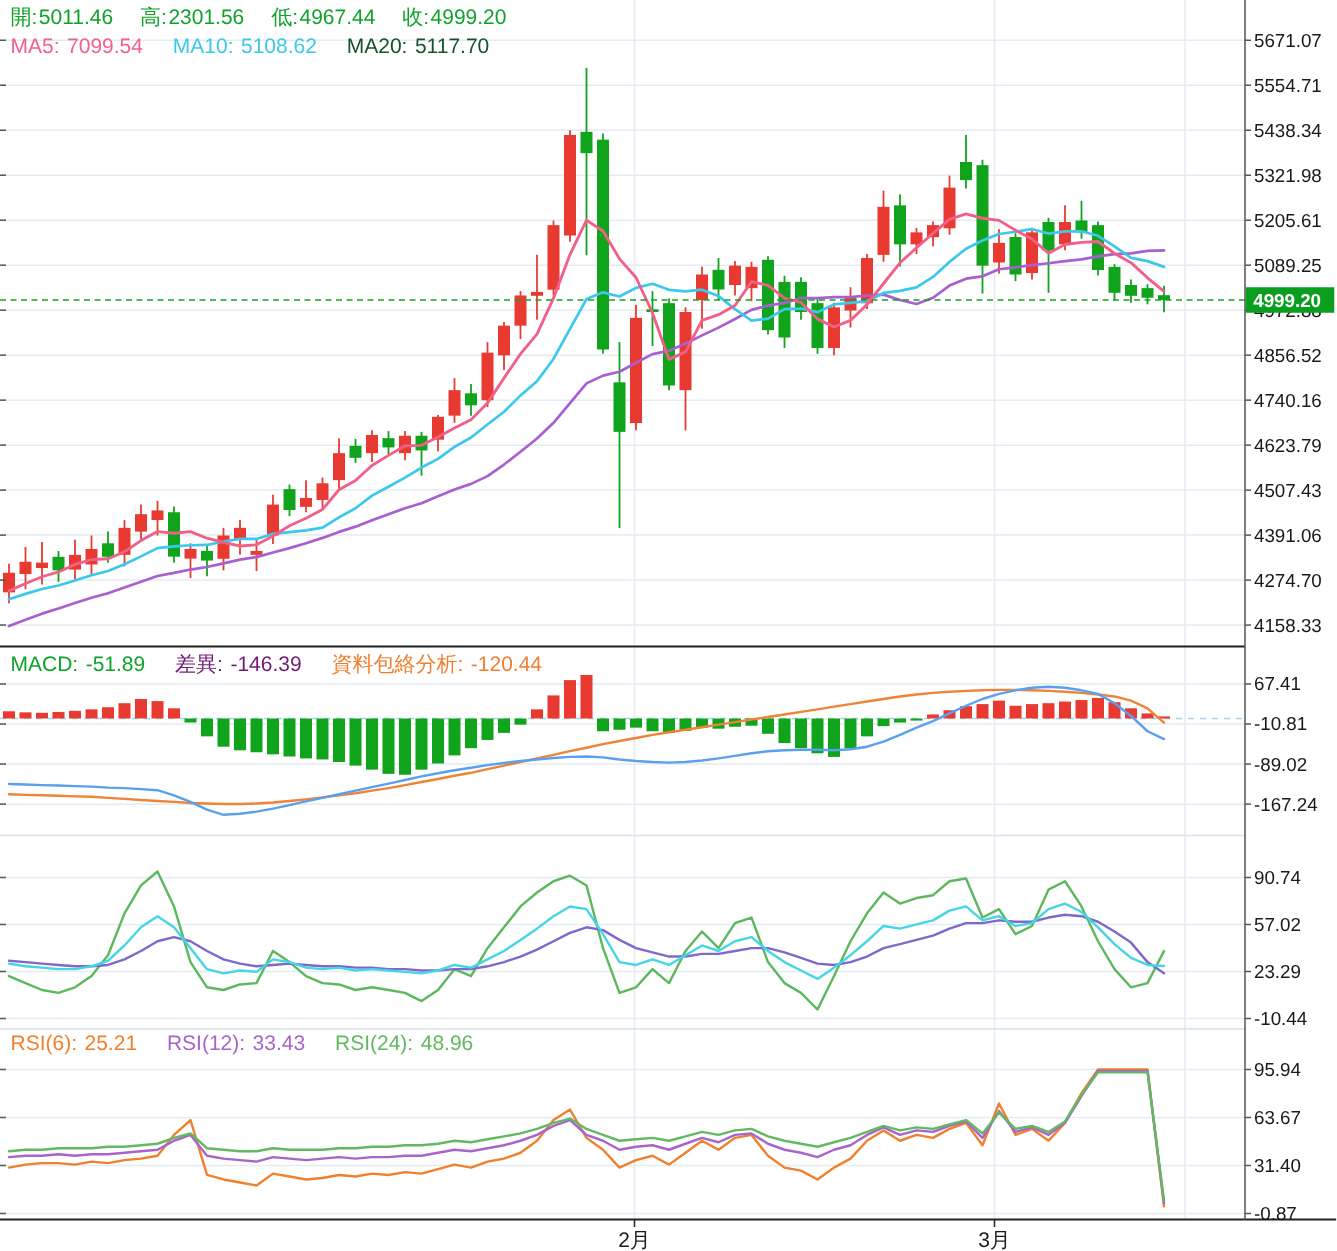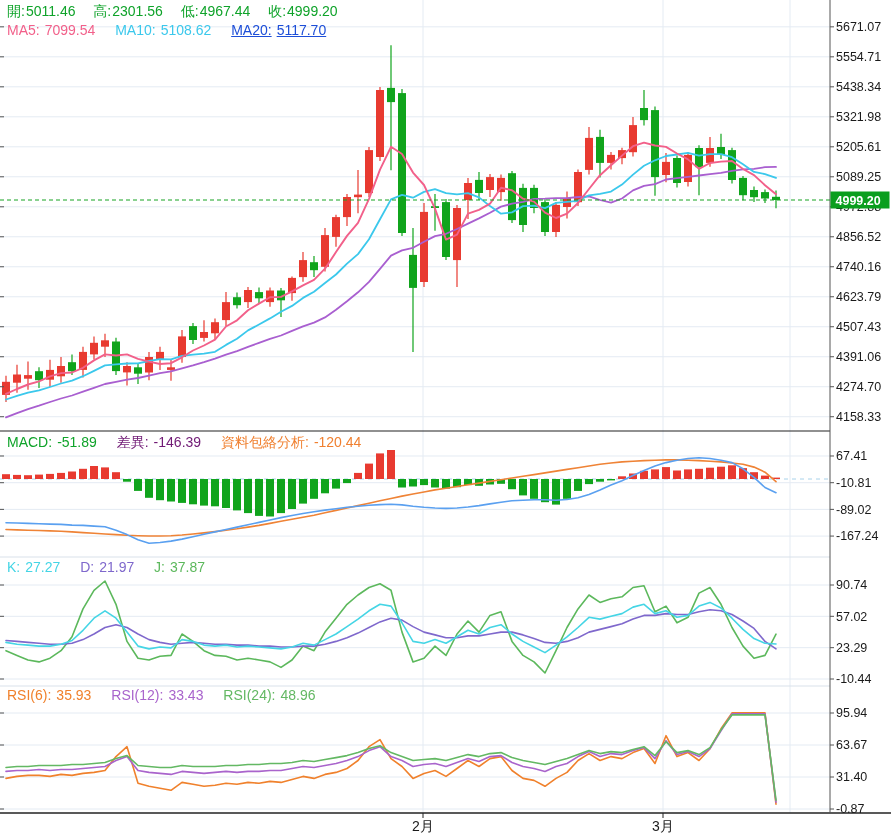--- a/index.html
+++ b/index.html
@@ -392,34 +392,29 @@
   <div class="legend row1" style="color: rgb(15, 163, 42);">
     <span class="pair"><span class="lb">開:</span><span>5011.46</span></span>
     <span class="pair"><span class="lb">高:</span><span>2301.56</span></span>
     <span class="pair"><span class="lb">低:</span><span>4967.44</span></span>
     <span class="pair"><span class="lb">收:</span><span>4999.20</span></span>
   </div>
 
   <div class="legend row2">
     <span class="pair" style="color: rgb(242, 96, 138);"><span class="lb">MA5:</span><span>7099.54</span></span>
     <span class="pair" style="color: rgb(59, 200, 236);"><span class="lb">MA10:</span><span>5108.62</span></span>
-    <span class="pair" style="color: #1d4ed8; text-decoration: underline;"><span class="lb">MA20:</span><span>5117.70</span></span>
+    <span class="pair" style="color: #14532d;"><span class="lb">MA20:</span><span>5117.70</span></span>
   </div>
 
   <div class="legend macd-l">
     <span class="pair" style="color: rgb(15, 163, 42); margin-top: 14px;"><span class="lb">MACD:</span><span>-51.89</span></span>
     <span class="pair" style="color: #701a75;"><span class="lb">差異:</span><span>-146.39</span></span>
     <span class="pair" style="color: rgb(240, 128, 48);"><span class="lb">資料包絡分析:</span><span>-120.44</span></span>
   </div>
 
-  <div class="legend kdj-l">
-    <span class="pair" style="color: rgb(69, 213, 229);"><span class="lb">K:</span><span>27.27</span></span>
-    <span class="pair" style="color: rgb(127, 104, 204);"><span class="lb">D:</span><span>21.97</span></span>
-    <span class="pair" style="color: rgb(92, 184, 92);"><span class="lb">J:</span><span>37.87</span></span>
-  </div>
 
   <div class="legend rsi-l">
-    <span class="pair" style="color: rgb(240, 129, 44);"><span class="lb">RSI(6):</span><span>35.93</span></span>
+    <span class="pair" style="color: rgb(240, 129, 44);"><span class="lb">RSI(6):</span><span>25.21</span></span>
     <span class="pair" style="color: rgb(169, 100, 204);"><span class="lb">RSI(12):</span><span>33.43</span></span>
     <span class="pair" style="color: rgb(99, 184, 99);"><span class="lb">RSI(24):</span><span>48.96</span></span>
   </div>
 
 </div>
 
 </body></html>

